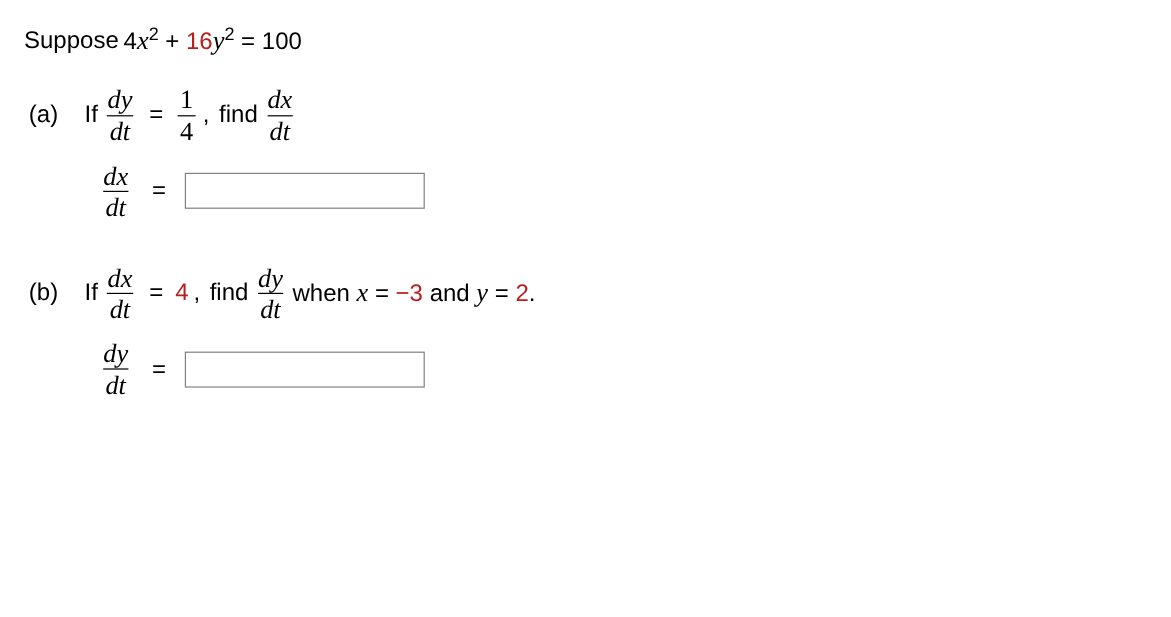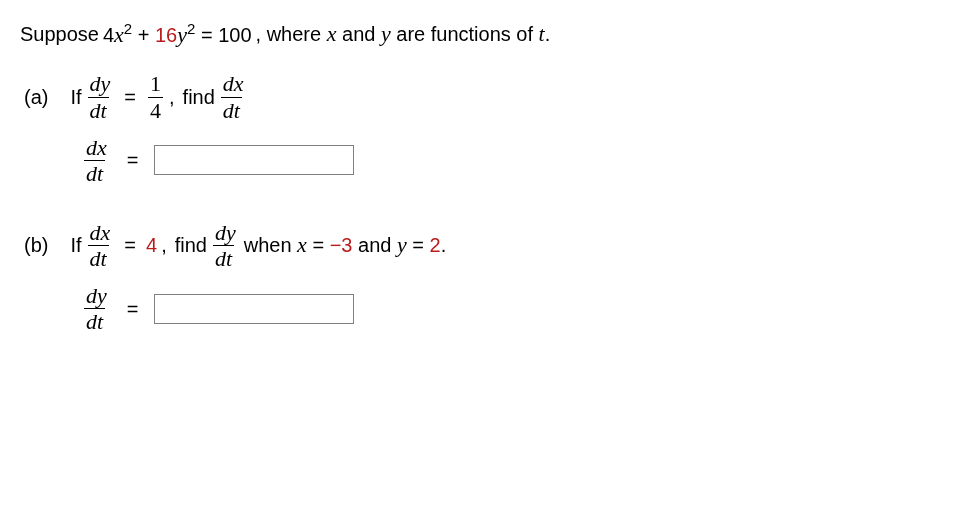--- a/index.html
+++ b/index.html
@@ -13,21 +13,21 @@
       height: 514px;
       line-height: 1.4;
     }
     .math-var { font-style: italic; font-family: 'Times New Roman', serif; font-size: 22px; }
     .math-reg { font-family: 'Times New Roman', serif; font-size: 22px; }
     .red { color: #b91c1c; }
     .sup { font-size: 0.75em; vertical-align: super; }
     .frac {
       display: inline-flex;
       flex-direction: column;
-      align-items: flex-start;
+      align-items: center;
       vertical-align: middle;
       font-family: 'Times New Roman', serif;
       line-height: 1.05;
       margin: 0 2px;
     }
     .frac .num { padding: 0 2px 1px 2px; }
     .frac .den { border-top: 1.5px solid #000; padding: 1px 2px 0 2px; }
     .row { display: flex; align-items: center; flex-wrap: nowrap; gap: 4px; }
     .problem { margin-bottom: 22px; }
     .part { margin: 12px 0 0 4px; }
@@ -54,23 +54,20 @@
     .eq { font-family: Verdana, sans-serif; margin: 0 6px; }
     .verdana { font-family: Verdana, sans-serif; text-align: center; }
   </style>
 </head>
 <body>
 
 <div class="row problem">
   <span class="verdana">Suppose </span>
   <span>
     <span class="verdana">4</span><span class="math-var">x</span><span class="sup verdana">2</span><span class="verdana"> + </span><span class="verdana red">16</span><span class="math-var">y</span><span class="sup verdana">2</span><span class="verdana"> = </span><span class="verdana">100</span>
-  </span>
-  <span>
-    <span class="verdana">, where </span><span class="math-var">x</span><span class="verdana"> and </span><span class="math-var">y</span><span class="verdana"> are functions of </span><span class="math-var">t</span><span class="verdana">.</span>
   </span>
 </div>
 
 <div class="part">
   <div class="row">
     <span class="label-part">(a)</span>
     <span class="verdana">If</span>
     <span class="frac">
       <span class="num math-var">dy</span>
       <span class="den math-var">dt</span>

